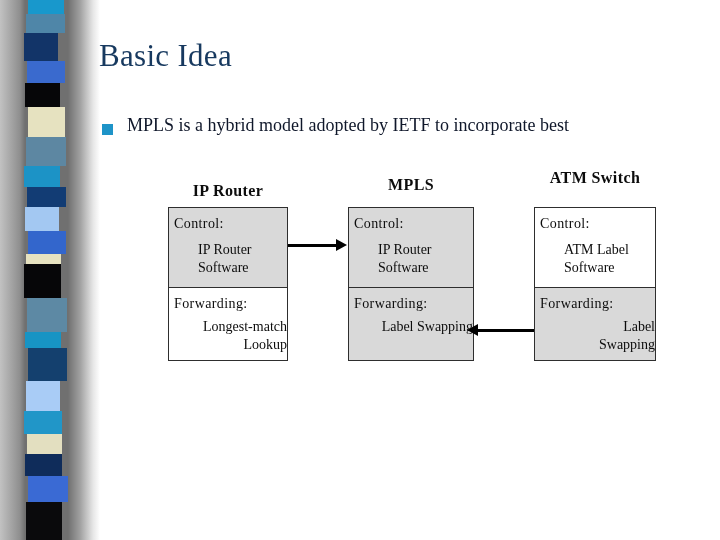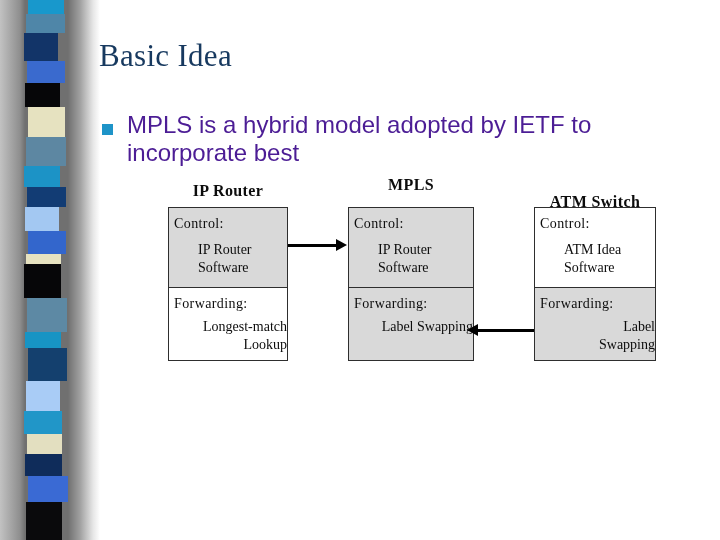--- a/index.html
+++ b/index.html
@@ -12,28 +12,28 @@
                #a0a0a0 80%,#e6e6e6 93%,#ffffff 100%);}
   .strip{position:absolute;left:24px;top:0;width:44px;height:540px;}
 
   
   .title{position:absolute;left:99px;top:40px;margin:0;font-size:31px;font-weight:normal;
          line-height:32px;letter-spacing:0.3px;font-family:"Liberation Serif",serif;}
 
   
   .bullet-sq{position:absolute;left:102px;top:124px;width:11px;height:11px;}
   .bullet-text{position:absolute;left:127px;top:111px;width:560px;
-       font-family:Liberation Sans, sans-serif;font-size:24px;line-height:28px;color:#4c1d95;}
+       font-family:Liberation Serif, serif;font-size:18px;line-height:28px;color:#0f172a;}
 
   
   .col-header{position:absolute;font-weight:bold;font-size:16px;line-height:18px;
        text-align:center;letter-spacing:0.4px;color:#0c0c0c;}
   .h1{left:168px;top:182px;width:120px;}
   .h2{left:348px;top:176px;width:126px;}
-  .h3{left:534px;top:193px;width:122px;}
+  .h3{left:534px;top:169px;width:122px;}
 
   
   .dbox{position:absolute;top:207px;background:#ffffff;border:1px solid var(--border,#2e2e2e);}
   .b1{left:168px;width:118px;height:152px;}
   .b2{left:348px;width:124px;height:152px;}
   .b3{left:534px;width:120px;height:152px;}
   .sect{position:relative;overflow:hidden;font-family:Liberation Serif, serif;}
   .sect.control{height:79px;border-bottom:1px solid var(--border,#2e2e2e);}
   .sect.forwarding{height:72px;}
   .sect-label{margin:7px 0 0 5px;font-size:14px;line-height:18px;letter-spacing:0.4px;color:#0c0c0c;}
@@ -121,21 +121,21 @@
       <div class="sect-body">
         <div>Label Swapping</div>
       </div>
     </div>
   </div>
 
   <div class="dbox b3">
     <div class="sect control">
       <div class="sect-label">Control:</div>
       <div class="sect-body">
-        <div>ATM Idea</div>
+        <div>ATM Label</div>
         <div>Software</div>
       </div>
     </div>
     <div class="sect forwarding" style="background: rgb(217, 217, 217);">
       <div class="sect-label">Forwarding:</div>
       <div class="sect-body">
         <div>Label Swapping</div>
       </div>
     </div>
   </div>

